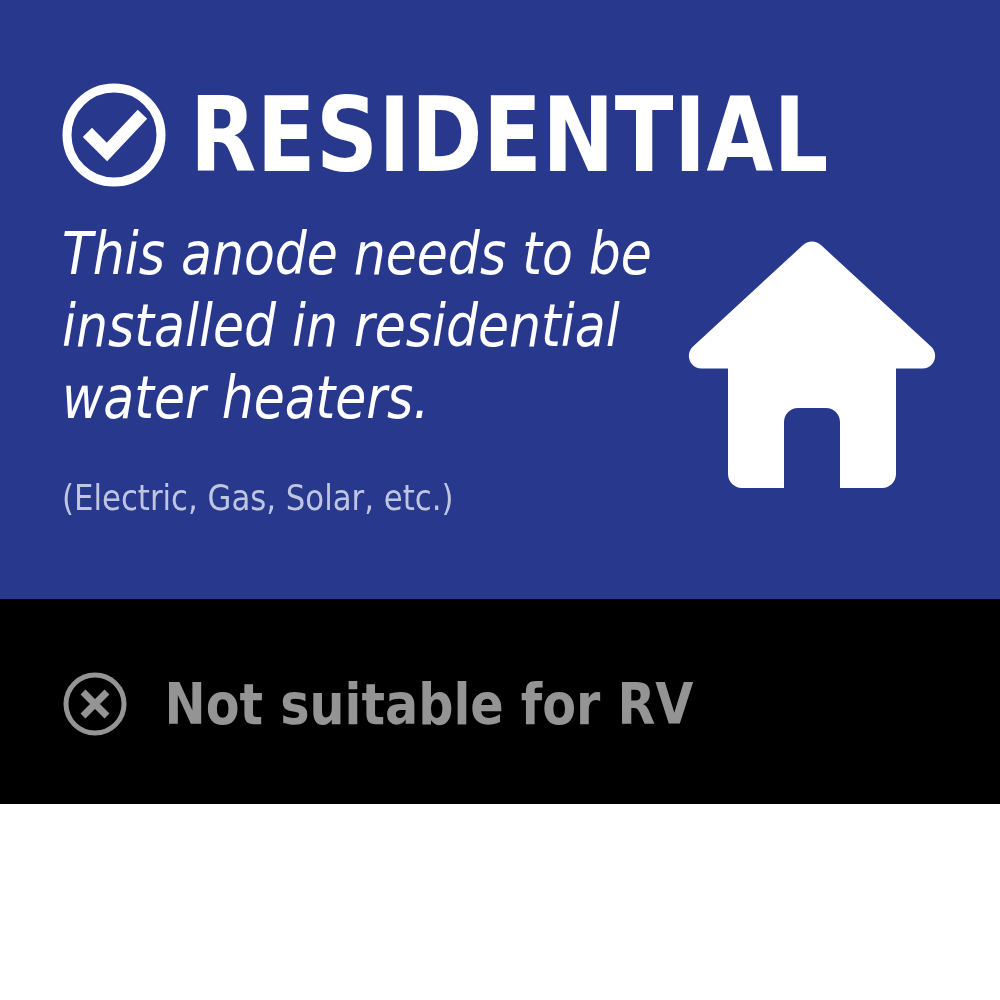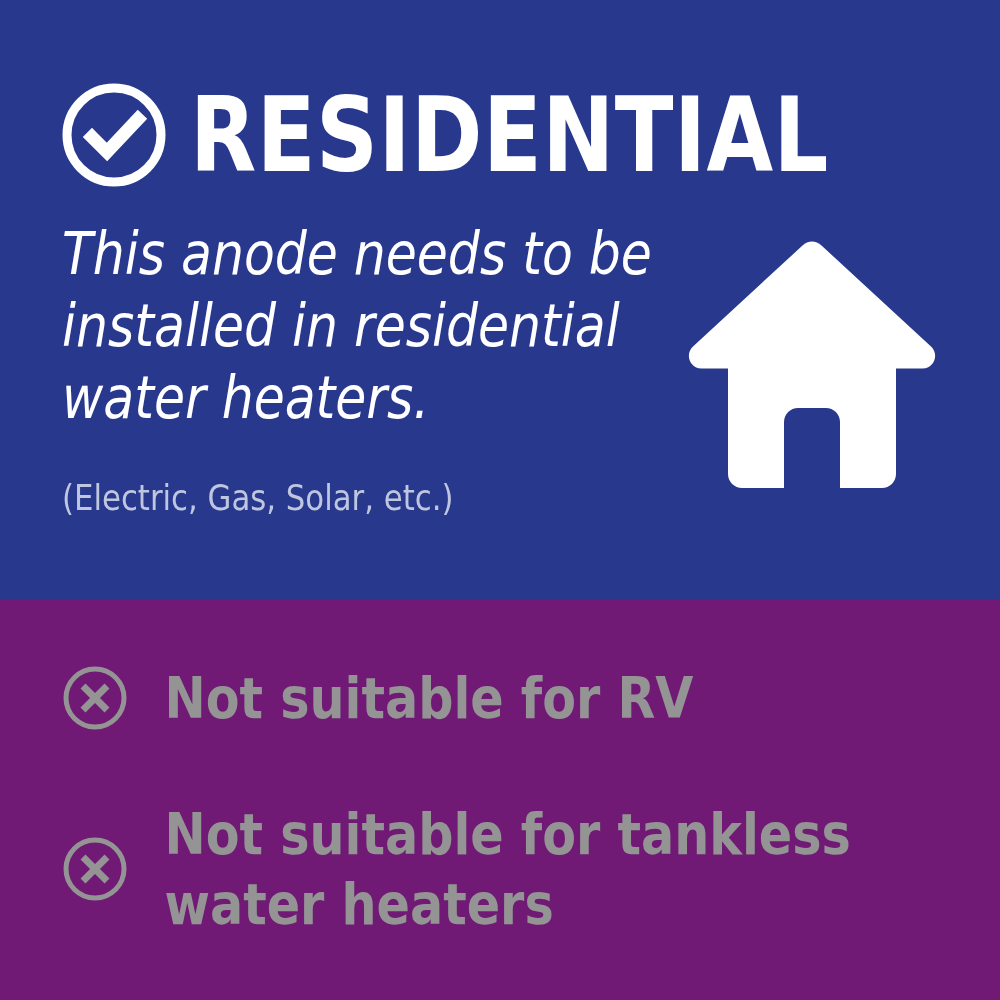--- a/index.html
+++ b/index.html
@@ -10,22 +10,22 @@
   body {
     width: 1000px;
     height: 1000px;
     background: #ffffff;
     font-family: "Liberation Sans", sans-serif;
     overflow: hidden;
   }
   #card {
     position: relative;
     width: 1000px;
-    height: 1000px;
-    background: #701a75;
+    height: 804px;
+    background: #000000;
   }
 
   
   .hero {
     position: absolute;
     left: 0;
     top: 0;
     width: 1000px;
     height: 599px;
     background: #28398d;
@@ -107,21 +107,21 @@
     top: 599px;
     width: 1000px;
     height: 401px;
   }
   .note-row {
     position: absolute;
     display: flex;
     align-items: center;
     left: 62px;
   }
-  .note-row.row-0 { top: 64px; justify-content: space-between; }
+  .note-row.row-0 { top: 70px; justify-content: space-between; }
   .note-row.row-1 { top: 200px; }
 
   .x-icon {
     width: 66px;
     height: 66px;
     flex: 0 0 66px;
     display: block;
   }
   .note-text {
     padding-left: 38px;
@@ -190,27 +190,15 @@
         <svg class="x-icon" viewBox="0 0 66 66" xmlns="http://www.w3.org/2000/svg" aria-hidden="true">
           <circle cx="33" cy="33" r="29" fill="none" stroke="#949494" stroke-width="5"></circle>
           <path d="M21 21 L45 45 M45 21 L21 45" fill="none" stroke="#949494" stroke-width="7" stroke-linecap="butt"></path>
         </svg>
       </span>
       <div class="note-text">
         <span class="l1">Not suitable for RV</span>
       </div>
     </div>
 
-    <div class="note-row row-1">
-      <span>
-        <svg class="x-icon" viewBox="0 0 66 66" xmlns="http://www.w3.org/2000/svg" aria-hidden="true">
-          <circle cx="33" cy="33" r="29" fill="none" stroke="#949494" stroke-width="5"></circle>
-          <path d="M21 21 L45 45 M45 21 L21 45" fill="none" stroke="#949494" stroke-width="7" stroke-linecap="butt"></path>
-        </svg>
-      </span>
-      <div class="note-text">
-        <span class="l1">Not suitable for tankless</span>
-        <span class="l2">water heaters</span>
-      </div>
-    </div>
 
   </section>
 </div>
 
 </body></html>

